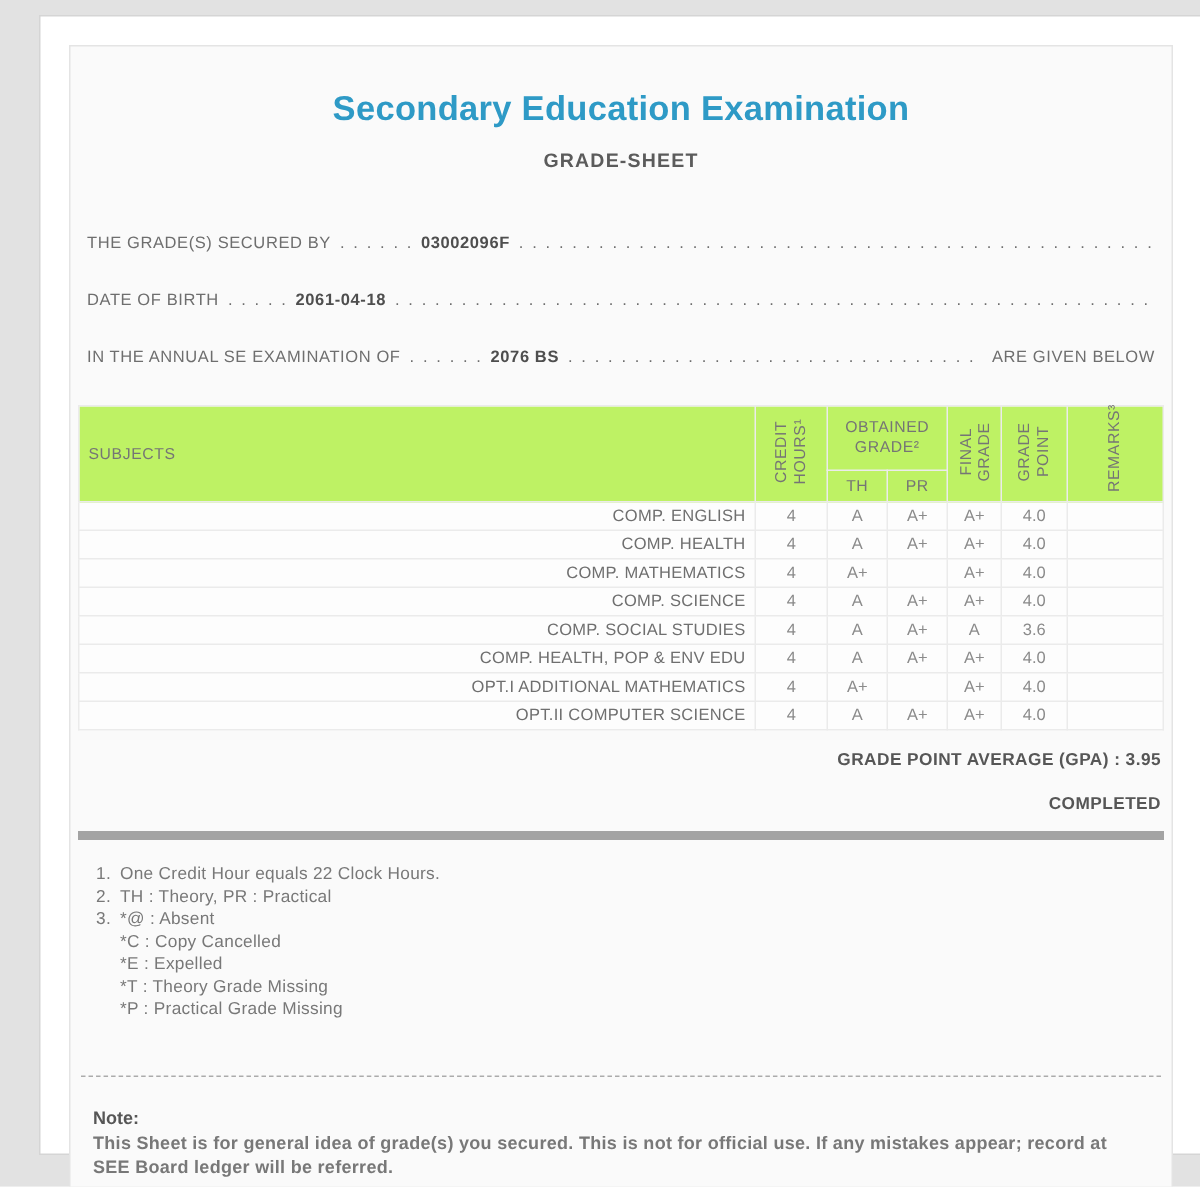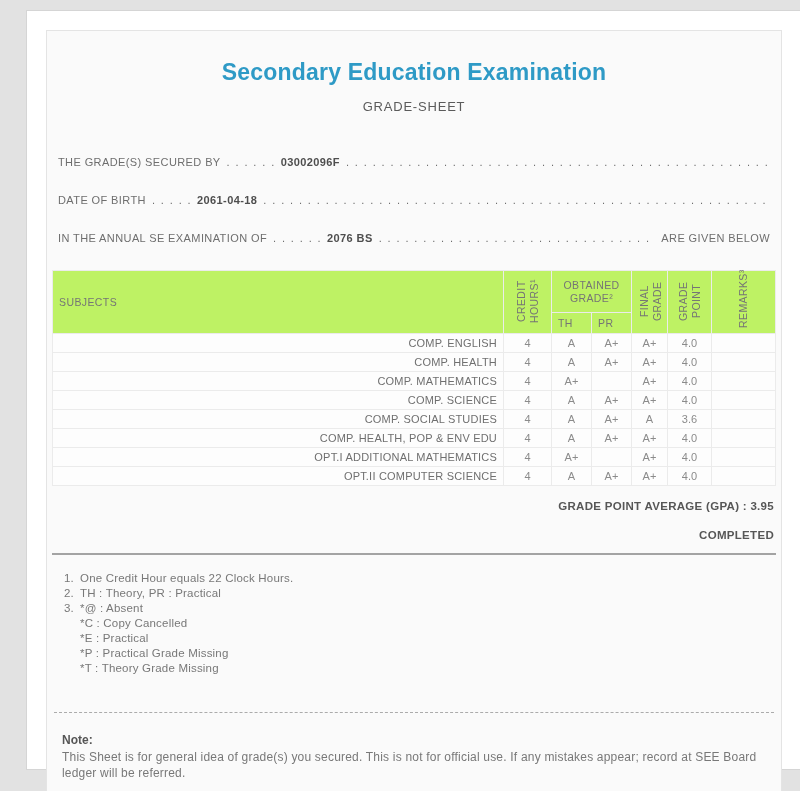--- a/index.html
+++ b/index.html
@@ -31,21 +31,21 @@
     text-align: center;
     font-size: 23px;
     font-weight: bold;
     color: #2e9ac6;
     letter-spacing: 0.2px;
   }
   .subtitle {
     margin: 13px 0 0 0;
     text-align: center;
     font-size: 13px;
-    font-weight: normal;
+    font-weight: bold;
     color: #5b5b5b;
     letter-spacing: 0.8px;
   }
   
   .statements { margin: 42px 6px 0 6px; }
   .statement {
     display: flex;
     align-items: baseline;
     white-space: nowrap;
     font-size: 11px;
@@ -89,21 +89,21 @@
     text-align: left;
     padding-left: 10px;
     font-size: 11px;
   }
   th.obtained-h {
     text-align: center;
     line-height: 13px;
     vertical-align: middle;
     padding: 4px 2px;
   }
-  th.subgrade-h { text-align: left; height: 21px; padding: 2px; }
+  th.subgrade-h { text-align: center; height: 21px; padding: 2px; }
   th.rot { text-align: center; vertical-align: middle; padding: 2px 0; height: 58px; }
   .vhead {
     display: inline-block;
     writing-mode: vertical-rl;
     transform: rotate(180deg);
     max-height: 54px;
     line-height: 12.5px;
     white-space: normal;
     text-align: center;
   }
@@ -115,21 +115,21 @@
     line-height: 12px;
   }
   table.grades tbody td.subject {
     text-align: right;
     padding-left: 10px;
     color: #6f6f6f;
     letter-spacing: 0.2px;
   }
   
   .summary {
-    border-bottom: 2px solid #a3a3a3;
+    border-bottom: 6px solid #a3a3a3;
     padding: 14px 2px 12px 2px;
   }
   .gpa-line, .status-line {
     text-align: right;
     font-size: 11.5px;
     font-weight: bold;
     color: #565656;
     letter-spacing: 0.3px;
   }
   .status-line { margin-top: 17px; }
@@ -153,20 +153,21 @@
   }
   .note-title {
     font-weight: bold;
     color: #565656;
     margin-bottom: 2px;
   }
   .note-text {
     color: #787878;
     line-height: 16px;
     letter-spacing: 0.2px;
+    font-weight: bold;
   }
 </style>
 </head>
 <body>
 
 <div class="page">
   <div class="card">
 
     <h1 class="title">Secondary Education Examination</h1>
     <h2 class="subtitle">GRADE-SHEET</h2>
@@ -310,29 +311,29 @@
       <div class="fn-line">
         <span class="fn-num">3.</span>
         <span class="fn-text">*@ : Absent</span>
       </div>
       <div class="fn-line">
         <span class="fn-num"></span>
         <span class="fn-text">*C : Copy Cancelled</span>
       </div>
       <div class="fn-line">
         <span class="fn-num"></span>
-        <span class="fn-text">*E : Practical</span>
+        <span class="fn-text">*E : Expelled</span>
+      </div>
+      <div class="fn-line">
+        <span class="fn-num"></span>
+        <span class="fn-text">*T : Theory Grade Missing</span>
       </div>
       <div class="fn-line">
         <span class="fn-num"></span>
         <span class="fn-text">*P : Practical Grade Missing</span>
-      </div>
-      <div class="fn-line">
-        <span class="fn-num"></span>
-        <span class="fn-text">*T : Theory Grade Missing</span>
       </div>
     </div>
 
     <div class="dotted-sep"></div>
 
     <div class="note">
       <div class="note-title">Note:</div>
       <div class="note-text">This Sheet is for general idea of grade(s) you secured. This is not for official use. If any mistakes appear; record at SEE Board ledger will be referred.</div>
     </div>
 

